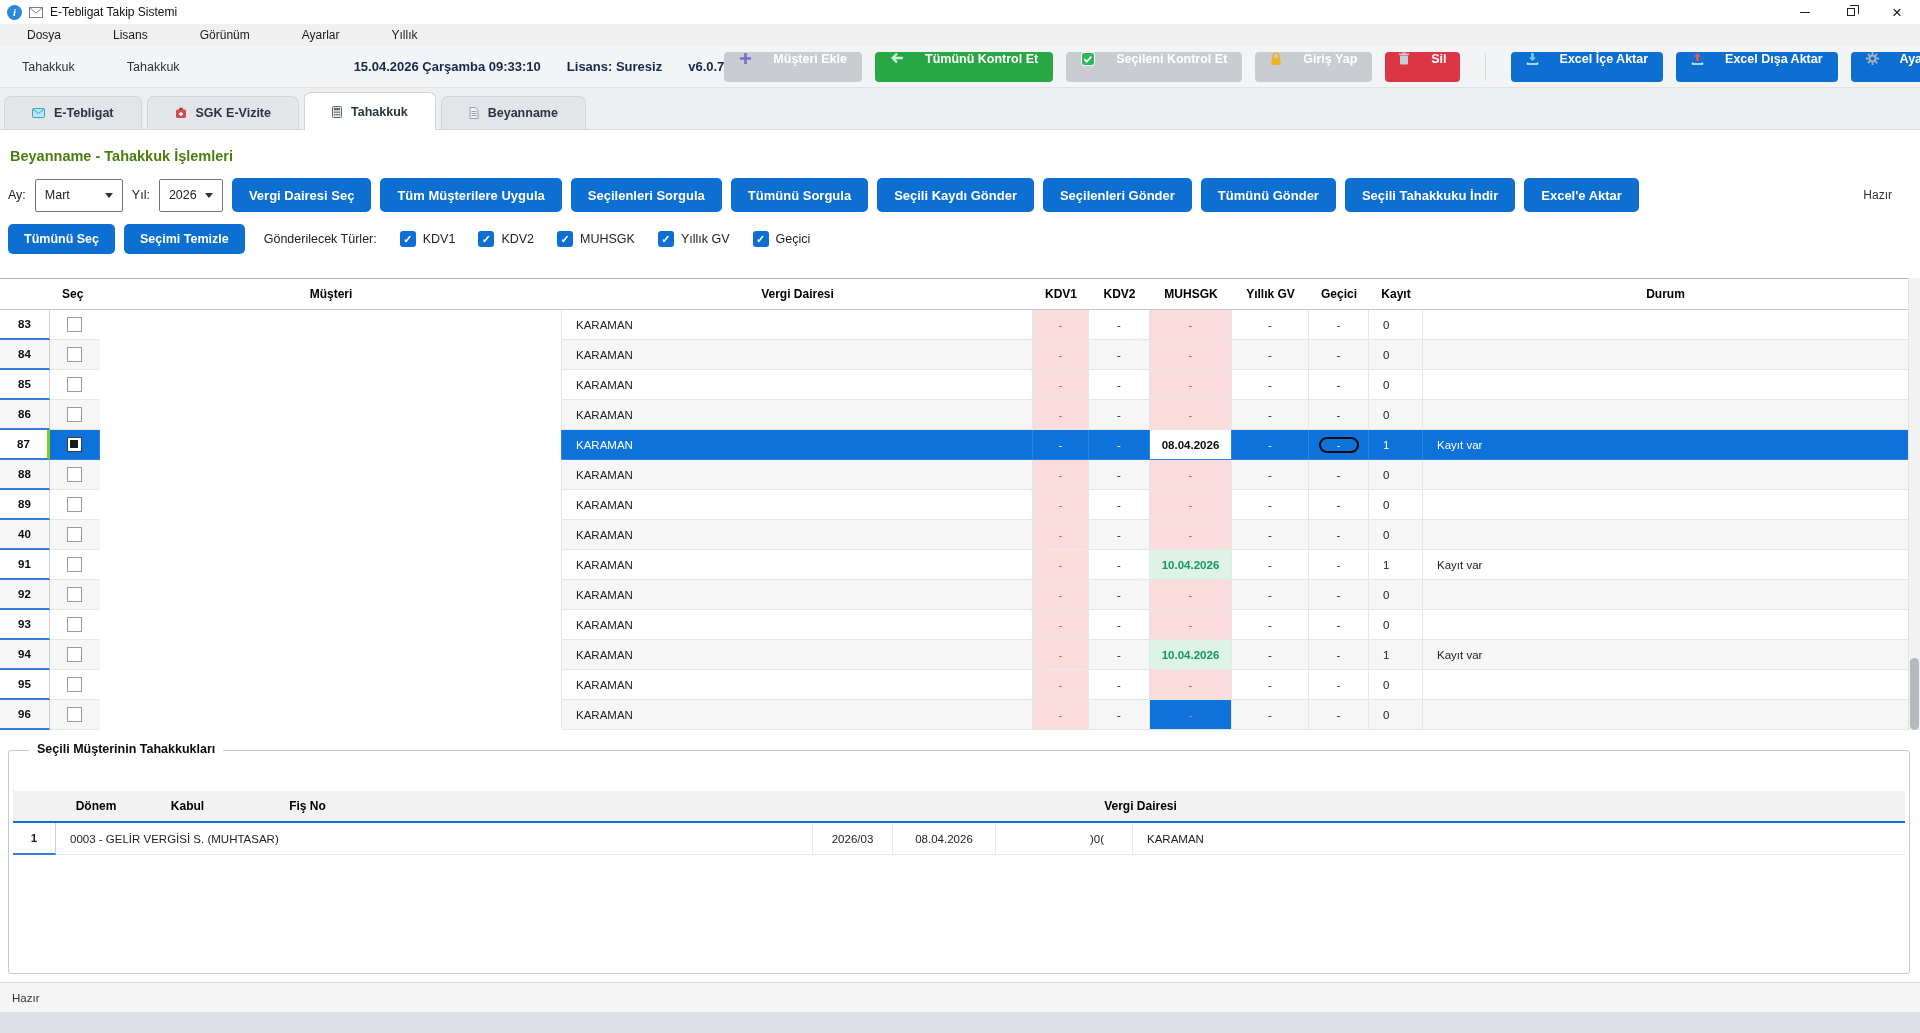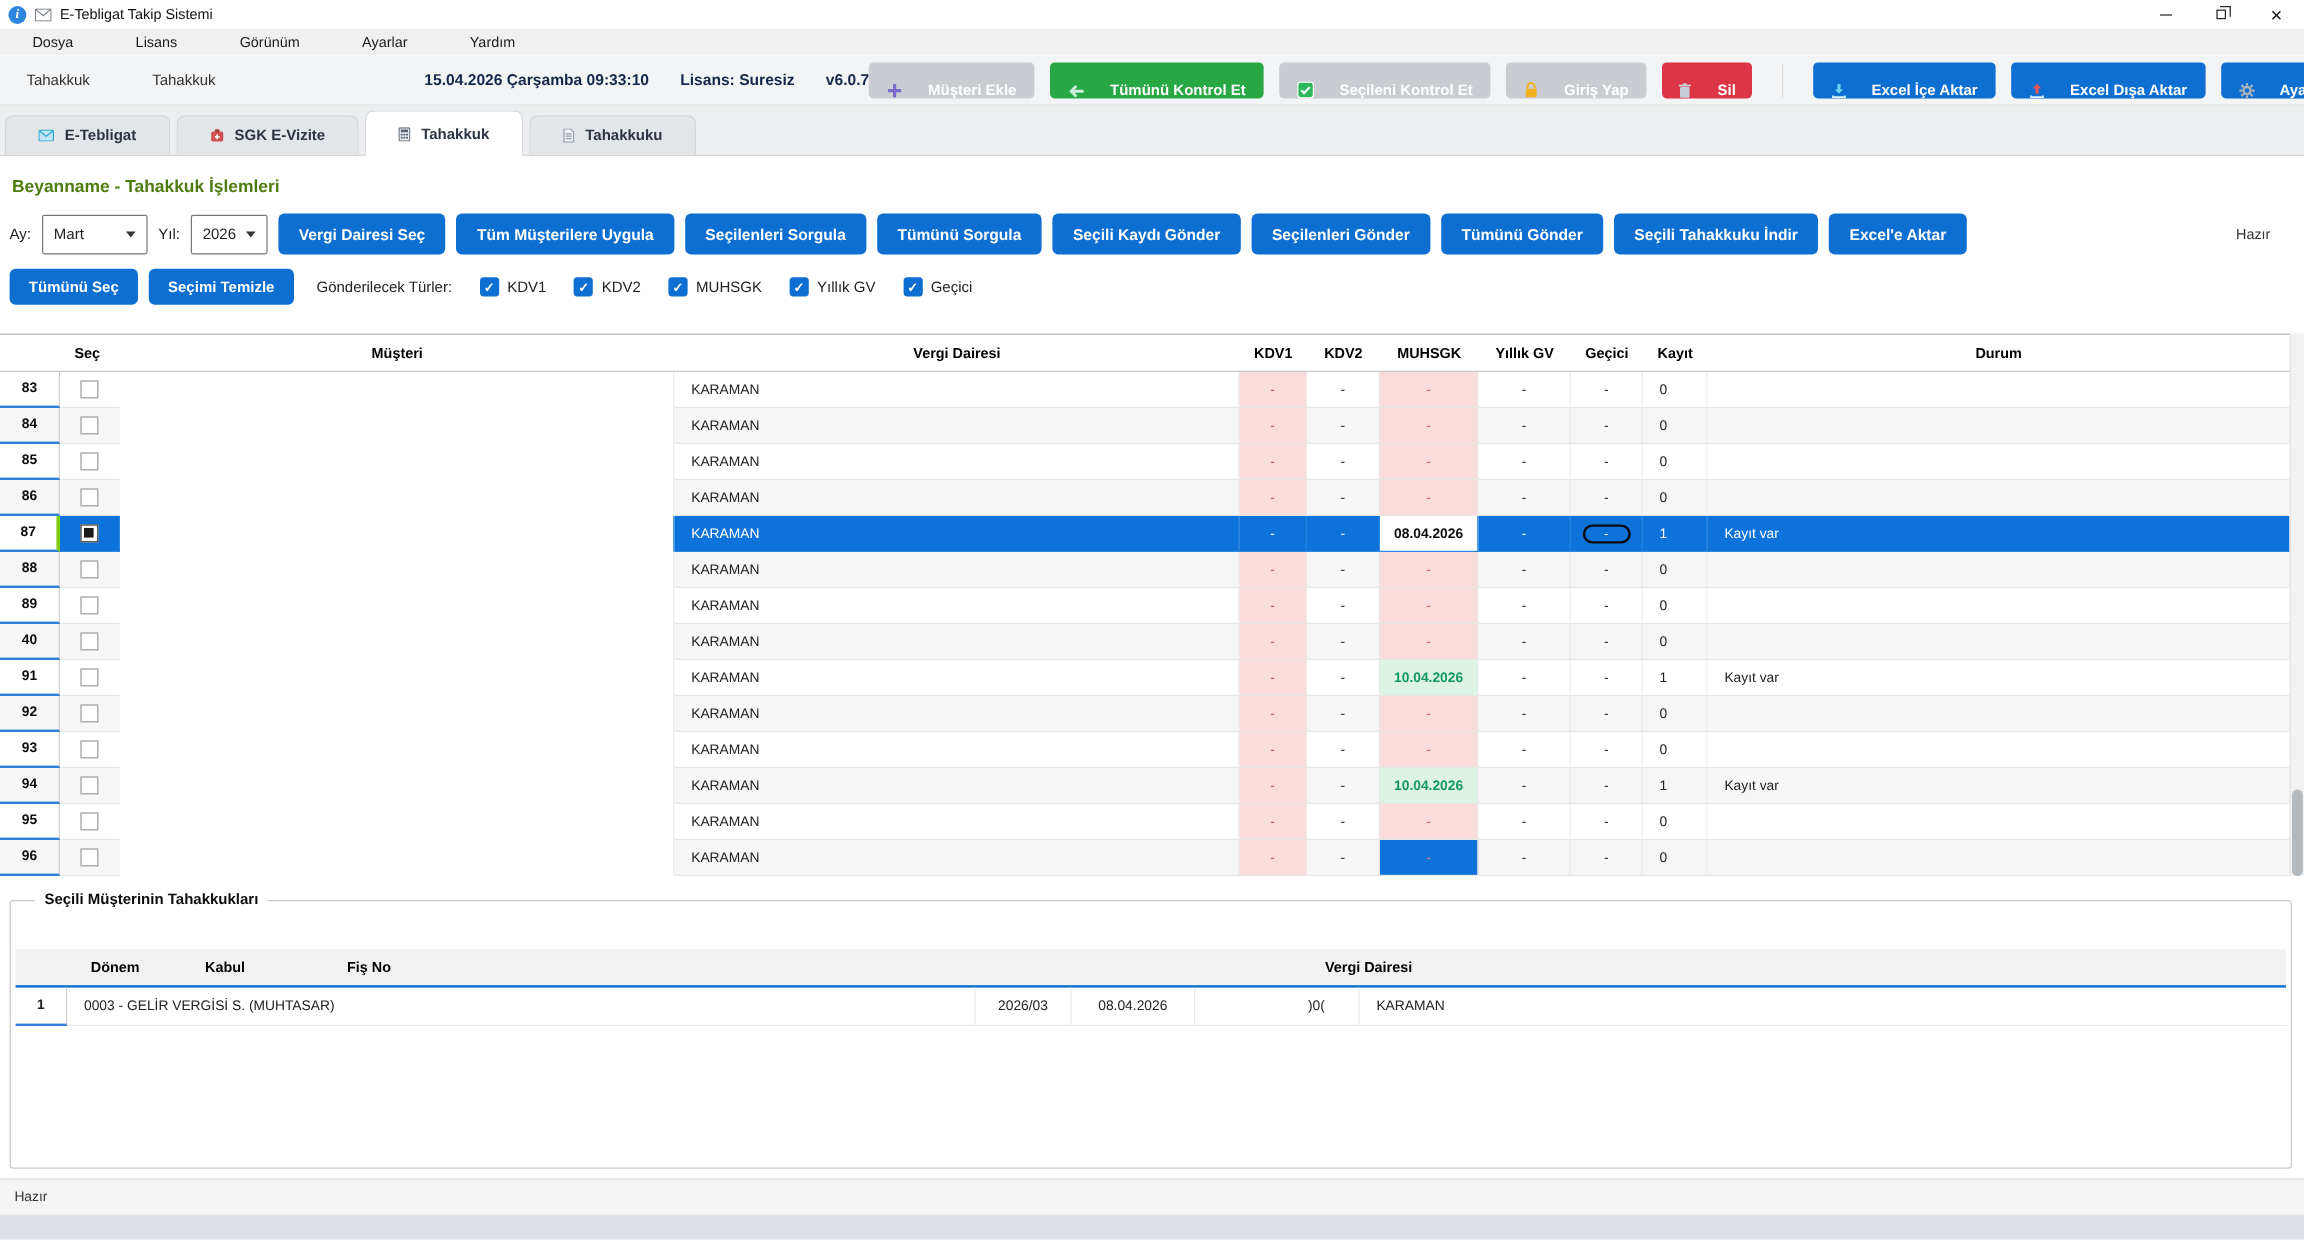--- a/index.html
+++ b/index.html
@@ -23,21 +23,21 @@
   
   .menubar { height:22px; background:#f0f0f0; display:flex; align-items:center; padding-left:12px; }
   .menu-item { font-size:12px; color:#1a1a1a; padding:0 15px; margin-right:22px; }
 
   
   .toolbar { height:42px; background:#f3f4f5; border-bottom:1px solid #e2e2e2; display:flex; align-items:center; }
   .tb-crumbs { display:flex; gap:52px; margin-left:22px; font-size:12.5px; color:#333; }
   .vsep { width:1px; height:28px; background:#d9d9d9; margin:0 12px; }
   .tb-info { display:flex; gap:26px; margin-left:150px; font-size:13px; font-weight:700; color:#15284b; white-space:nowrap; }
   .tb-buttons { margin-left:auto; margin-right:10px; display:flex; align-items:center; gap:13px; }
-  .tbtn { height:30px; border-radius:4px; border:none; display:flex; align-items:flex-end; gap:21px;
+  .tbtn { height:30px; border-radius:4px; border:none; display:flex; align-items:flex-start; gap:21px;
     padding:0 15px; font-family:inherit; font-weight:700; font-size:12.5px; color:#fff; white-space:nowrap; cursor:default; }
   .tbtn.gray { background:#c9cdd1; }
   .tbtn.green { background:#28a745; }
   .tbtn.red { background:#dc3545; padding:0 13px; }
   .tbtn.blue { background:#0d6fd1; }
 
   
   .tabstrip { height:42px; background:#eceef0; border-bottom:1px solid #d8d8d8; display:flex; align-items:flex-end; padding-left:4px; gap:5px; }
   .tab { height:33px; display:flex; align-items:center; gap:9px; padding:0 27px;
     background:#e3e6e9; border:1px solid #d2d5d9; border-bottom:none; border-radius:7px 7px 0 0;
@@ -145,21 +145,21 @@
       </div>
     <div class="wc wc-close"></div>
   </div>
 </div>
 
 <div class="menubar">
   <span class="menu-item">Dosya</span>
   <span class="menu-item">Lisans</span>
   <span class="menu-item">Görünüm</span>
   <span class="menu-item">Ayarlar</span>
-  <span class="menu-item">Yardım</span>
+  <span class="menu-item">Yıllık</span>
 </div>
 
 <div class="toolbar">
   <div class="tb-crumbs">
     <span>Tahakkuk</span>
     <span>Tahakkuk</span>
   </div>
   <div class="vsep"></div>
   <div class="tb-info">
     <span>15.04.2026 Çarşamba 09:33:10</span>
@@ -286,21 +286,21 @@
   </div>
   <div class="tab">
     <span>
         <svg width="10" height="12" viewBox="0 0 10 12">
           <path d="M1 .5h5.5L9 3v8.5H1z" fill="#eef1f4" stroke="#97a0ac"></path>
           <g stroke="#97a0ac">
             <path d="M2.5 4.5h5M2.5 6.5h5M2.5 8.5h5"></path>
           </g>
         </svg>
       </span>
-    <span>Tahakkuku</span>
+    <span>Beyanname</span>
   </div>
 </div>
 
 <div class="heading">Beyanname - Tahakkuk İşlemleri</div>
 
 <div class="frow1">
   <span class="flabel">Ay:</span>
   <div class="select month">
     <span>Mart</span>
     <span class="caret"></span>

